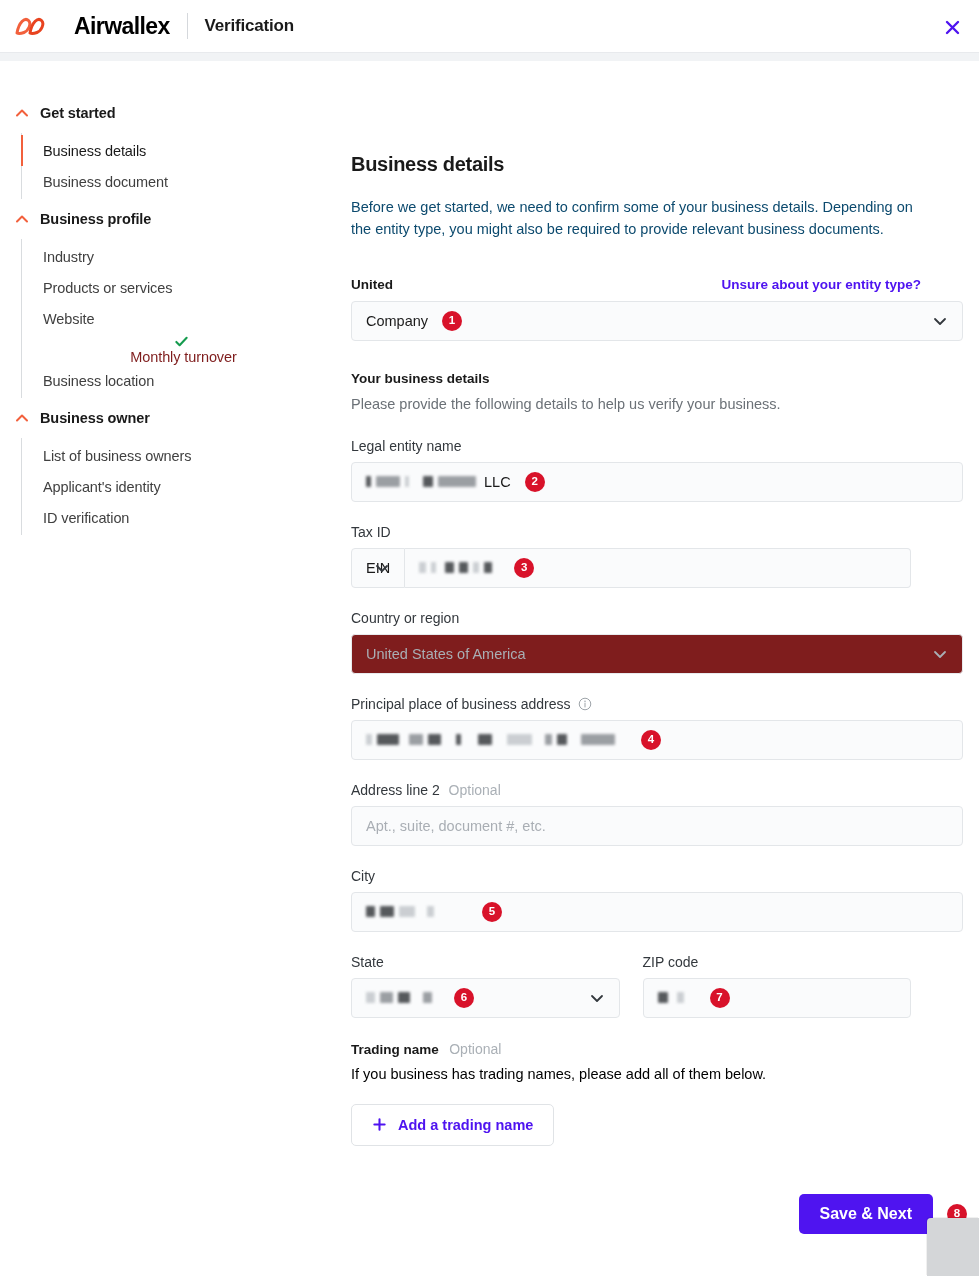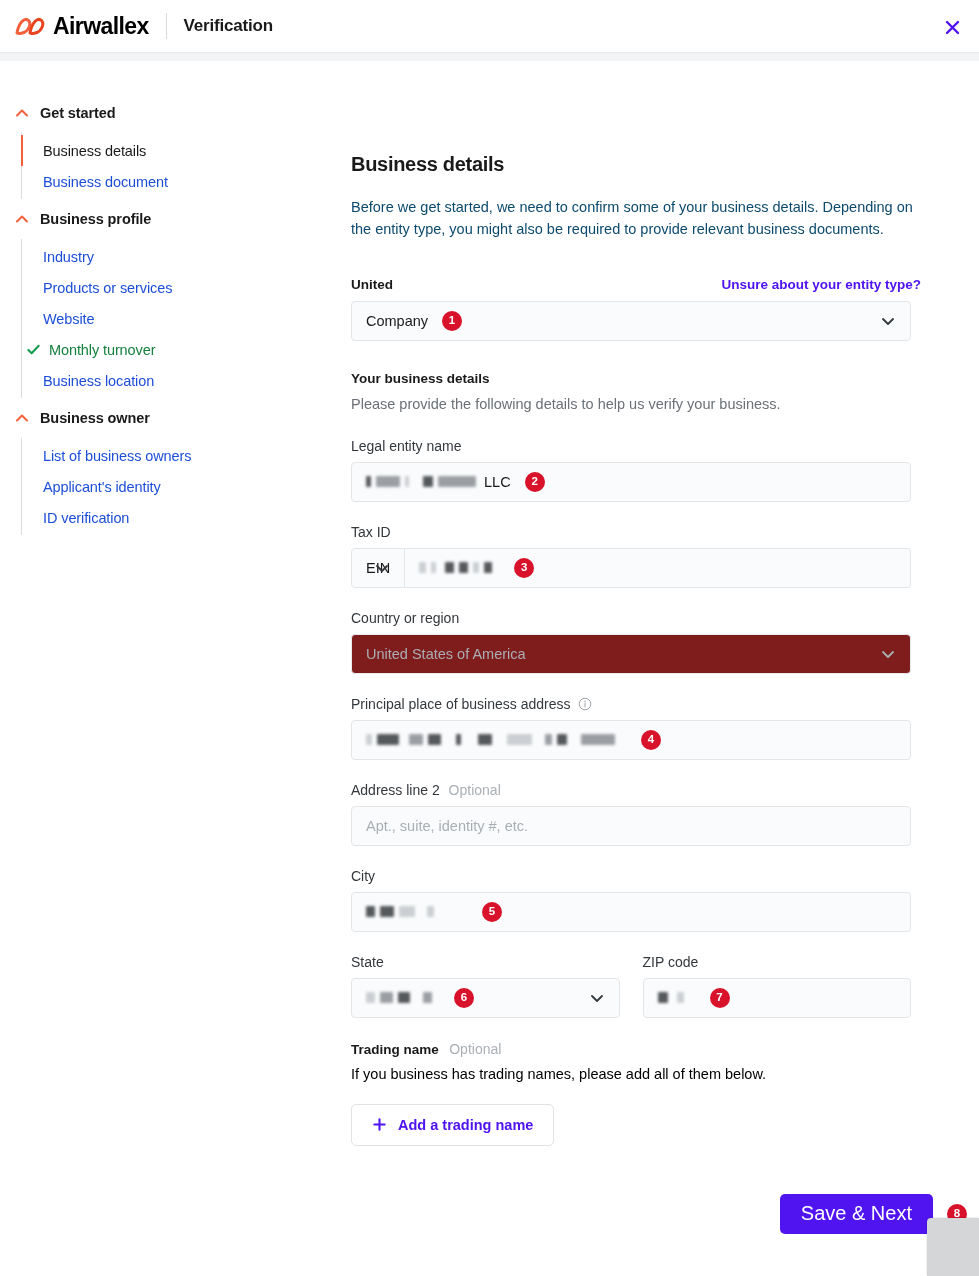--- a/index.html
+++ b/index.html
@@ -17,21 +17,21 @@
   
   .header {
     height: 53px;
     background: #ffffff;
     display: flex;
     align-items: center;
     padding: 0 20px 0 14px;
     position: relative;
     border-bottom: 1px solid #e8eaed;
   }
-  .logo-group { display: flex; align-items: center; }
+  .logo-group { display: flex; align-items: center; gap: 21px; }
   .logo-mark { width: 34px; height: 24px; flex: none; }
   .logo-word {
     font-size: 23px;
     font-weight: bold;
     letter-spacing: -0.6px;
     color: #000000;
     margin-left: 5px;
   }
   .header-divider {
     width: 1px;
@@ -86,34 +86,34 @@
     padding: 2px 0;
   }
   .nav-item {
     display: flex;
     align-items: center;
     height: 31px;
     padding-left: 21px;
     position: relative;
     cursor: pointer;
     font-size: 14.5px;
-    color: #1d4ed8;
+    color: #404040;
     letter-spacing: -0.1px;
   }
   .nav-item.active { color: #1a1a1a; }
   .nav-item.active::before {
     content: "";
     position: absolute;
     left: -1px;
     top: 0;
     bottom: 0;
     width: 2px;
     background: #f2603c;
   }
-  .nav-item.done { color: #15803d; padding-left: 0; }
+  .nav-item.done { color: #7f1d1d; padding-left: 0; flex-direction: column; }
   .check-icon { width: 15px; height: 15px; margin: 0 8px 0 4px; flex: none; }
 
   
   .main { flex: 1; padding: 92px 58px 0 6px; max-width: 634px; }
   .page-title {
     font-size: 20px;
     font-weight: bold;
     color: #1a1a1a;
     letter-spacing: -0.3px;
     margin-bottom: 20px;
@@ -152,21 +152,21 @@
     font-size: 13.5px;
     font-weight: bold;
     color: #4f14f0;
     text-decoration: none;
     cursor: pointer;
   }
   .info-icon { width: 14px; height: 14px; vertical-align: -2px; margin-left: 4px; }
 
   
   .input {
-    width: 560px;
+    width: 612px;
     height: 40px;
     background: #fafbfc;
     border: 1px solid #e3e6e9;
     border-radius: 4px;
     display: flex;
     align-items: center;
     padding: 0 14px;
     font-size: 14.5px;
     color: #1a1a1a;
     position: relative;
@@ -260,22 +260,22 @@
     position: relative;
     left: 56px;
   }
   .btn-primary {
     height: 40px;
     padding: 0 21px;
     background: #4f14f0;
     color: #ffffff;
     border: none;
     border-radius: 5px;
-    font-size: 20px;
-    font-weight: normal;
+    font-size: 16px;
+    font-weight: bold;
     cursor: pointer;
     font-family: inherit;
   }
 
   .corner-widget {
     position: absolute;
     right: 0;
     bottom: 0;
     width: 52px;
     height: 58px;
@@ -473,21 +473,21 @@
         <span class="badge badge-inline" style="margin-left:26px">4</span>
       </div>
     </div>
 
     <div class="block">
       <label class="label">
         <span>Address line 2</span>
         <span class="optional">Optional</span>
       </label>
       <div class="input">
-        <span class="placeholder">Apt., suite, identity #, etc.</span>
+        <span class="placeholder">Apt., suite, document #, etc.</span>
       </div>
     </div>
 
     <div class="block">
       <label class="label">City</label>
       <div class="input">
         <span class="redact">
           <span class="rb d" style="width:9px"></span>
           <span class="rb d" style="width:14px"></span>
           <span class="rb l" style="width:16px"></span>

